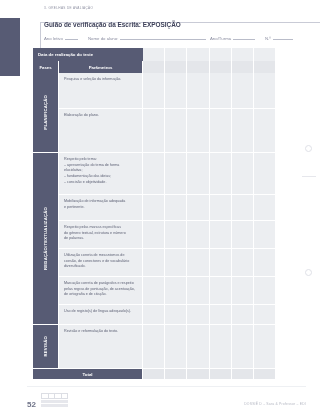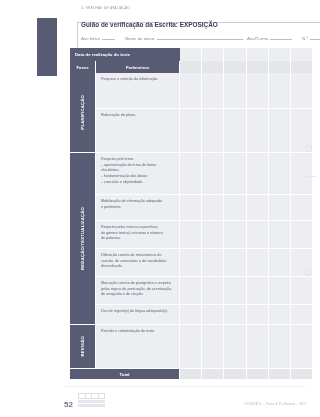--- a/index.html
+++ b/index.html
@@ -2,21 +2,21 @@
 <html><head>
 <meta charset="utf-8">
 <style>
   html,body{margin:0;padding:0;}
   body{
     width:320px;height:417px;background:#ffffff;
     font-family:"Liberation Sans", sans-serif;
     -webkit-font-smoothing:antialiased;
     overflow:hidden;position:relative;
   }
-  .page{position:absolute;inset:0;background:#fff;margin-left:37px;}
+  .page{position:absolute;inset:0;background:#fff;}
 
   
   .spine{
     position:absolute;left:0;top:18px;width:20px;height:58px;
     background:#575b74;
   }
   
   .rule-v{position:absolute;left:40px;top:22px;width:1px;height:52px;background:#c9cbd6;}
   .rule-h-top{position:absolute;left:40px;top:22px;height:1px;right:0;background:#c9cbd6;}
 

